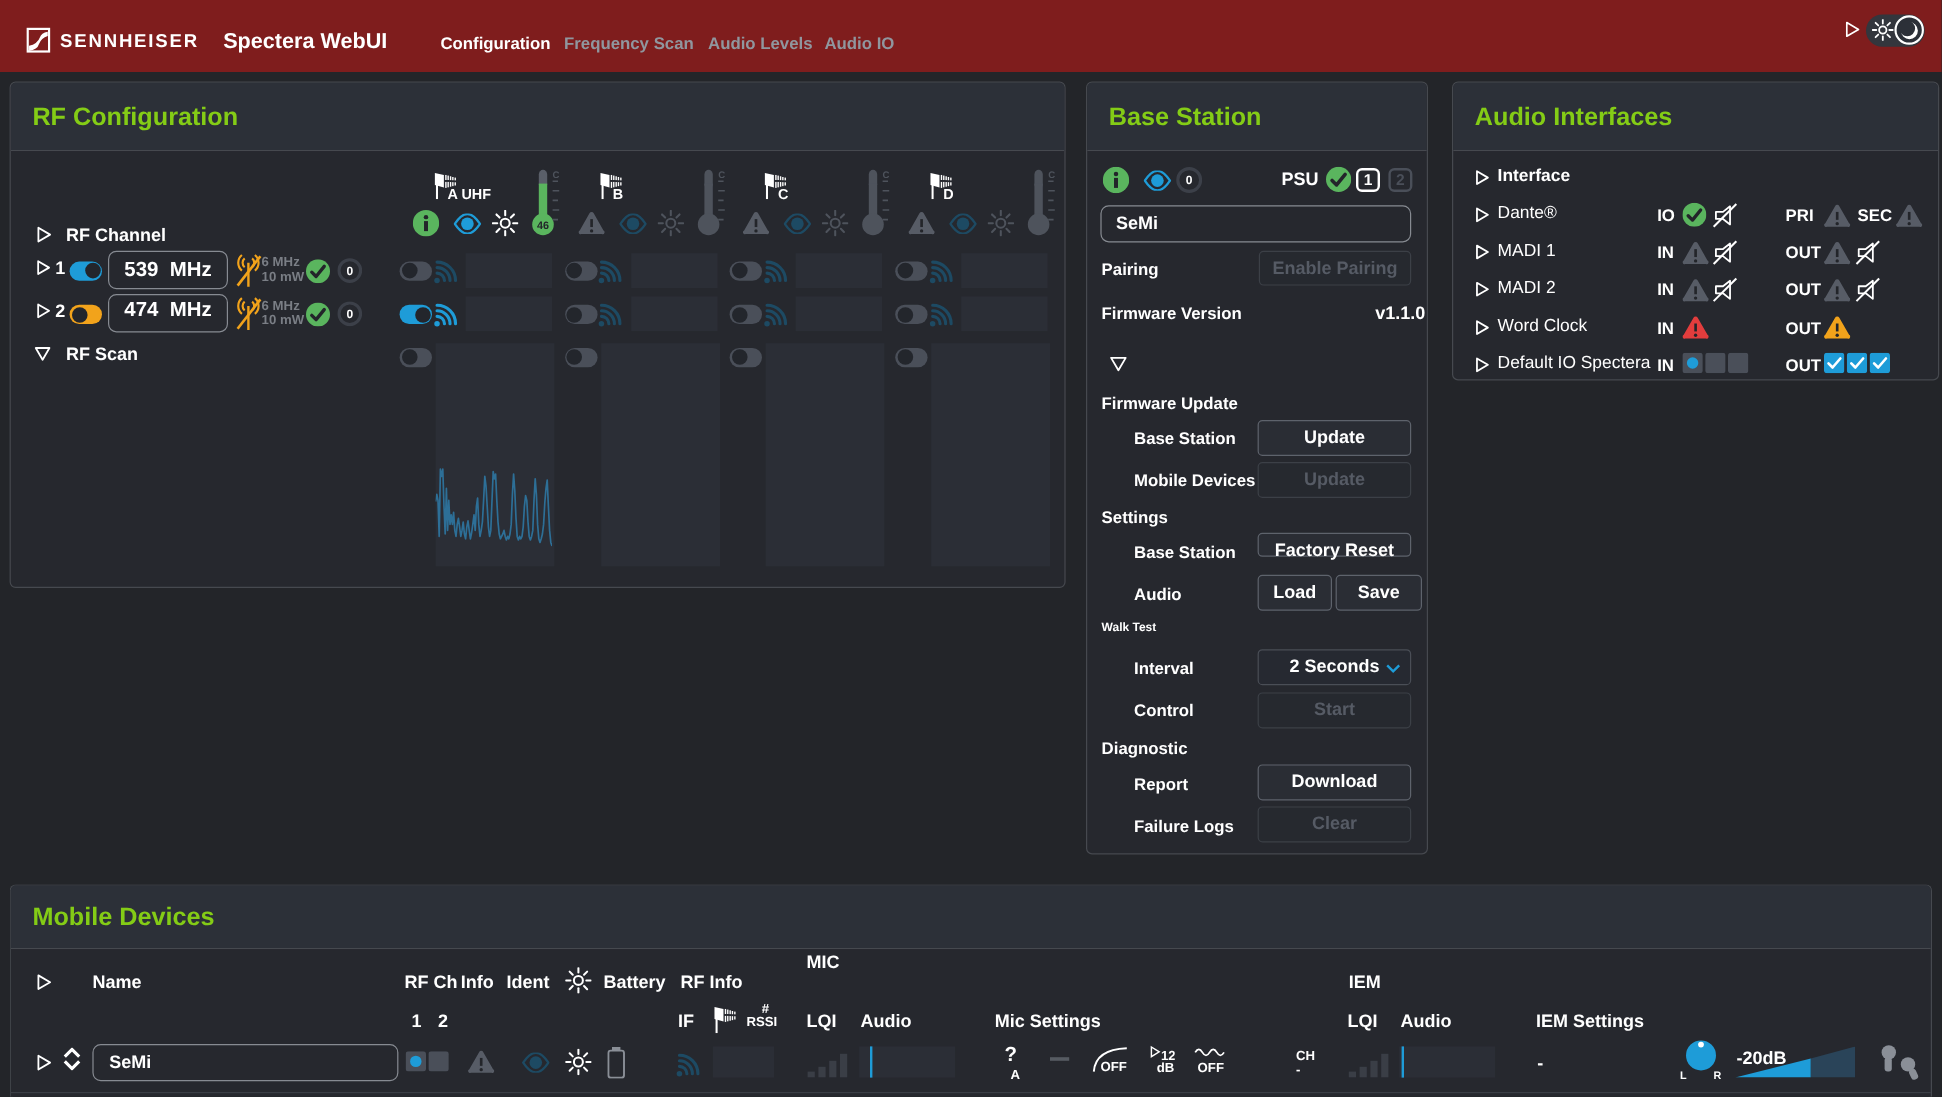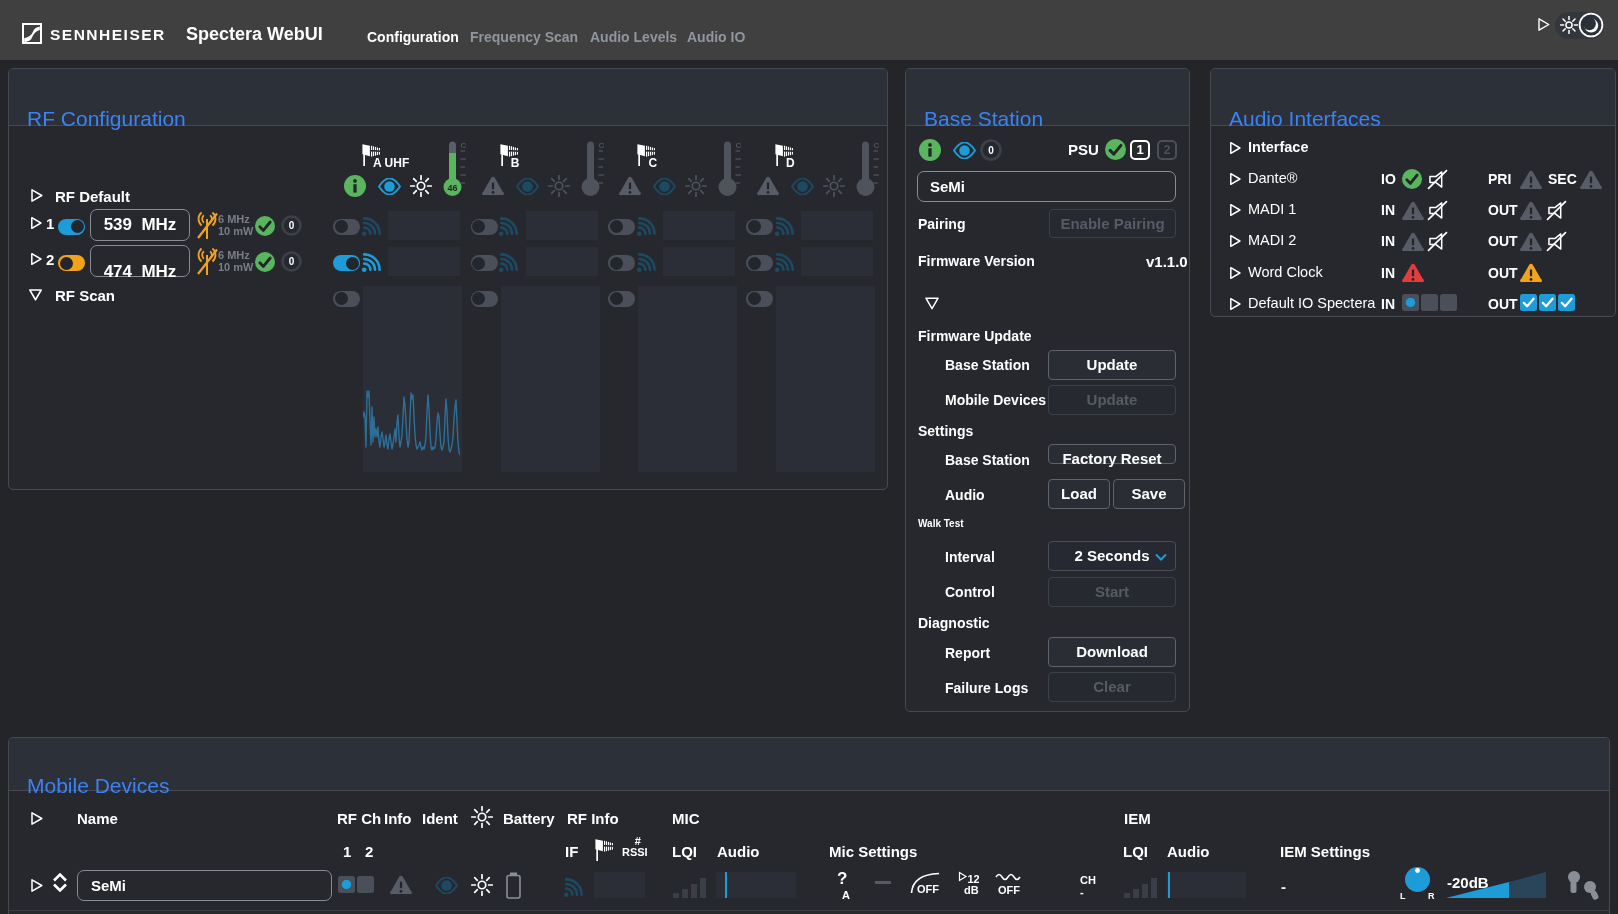--- a/index.html
+++ b/index.html
@@ -1,25 +1,25 @@
 <!DOCTYPE html>
 <html><head><meta charset="utf-8"><style>
 * { margin:0; padding:0; box-sizing:border-box; }
 html,body { width:1618px; height:914px; background:#232529; font-family:"Liberation Sans",sans-serif; color:#fff; overflow:hidden; }
 .panel { position:absolute; background:#26282e; border:1px solid #46494f; border-radius:5px; }
 .phead { position:absolute; left:0; right:0; top:0; background:#2c3038; border-bottom:1px solid #46494f; border-radius:4px 4px 0 0; }
-.ptitle { position:absolute; left:18px; font-size:21px; font-weight:normal; color:#3b82f6;margin-top:21px; }
+.ptitle { position:absolute; left:18px; font-size:21px; font-weight:bold; color:#84cc16; }
 .lbl { position:absolute; font-size:15px; font-weight:bold; color:#fff; white-space:nowrap; }
 .btn { position:absolute; background:#2a2d34; border:1px solid #5e636c; border-radius:4px; color:#fff; font-size:15px; font-weight:bold; text-align:center; }
 .btn.dis { color:#565b65; border-color:#3c4047; background:#26292f; }
 .gbox { position:absolute; background:#2b2e36; }
 .ibox { position:absolute; border:1px solid #878b92; border-radius:7px; background:transparent; }
 svg { display:block; }
 </style></head><body>
-<div style="position:absolute;left:0;top:0;width:1618px;height:60px;background:#404040;">
+<div style="position:absolute;left:0;top:0;width:1618px;height:60px;background:#7f1d1d;">
     <div style="position:absolute;left:22px;top:23px;">
       <svg style="" width="20" height="21" viewBox="0 0 20 21">
         <rect x="1" y="1" width="18" height="19" fill="none" stroke="#fff" stroke-width="2"></rect>
         <path d="M2.2 19.5 L2.2 15.2 Q9.2 13.6 11.2 8.2 Q12.4 4.4 17.8 3.4 L17.8 7.0 Q12.4 8.6 10.4 13.8 Q9.2 18.2 2.2 19.5 Z" fill="#fff"></path>
       </svg>
     </div>
     <div style="position:absolute;left:50px;top:26px;"><span style="font-size:15.5px;font-weight:bold;letter-spacing:1.5px;">SENNHEISER</span></div>
     <div style="position:absolute;left:186px;top:24px;"><span style="font-size:18px;font-weight:bold;">Spectera WebUI</span></div>
     <div style="position:absolute;left:367px;top:28px;"><span style="font-size:14px;font-weight:bold;color:#fff;">Configuration</span></div>
     <div style="position:absolute;left:470px;top:28px;"><span style="font-size:14px;font-weight:bold;color:#90969e;">Frequency Scan</span></div>
@@ -278,21 +278,21 @@
         <line x1="17.5" y1="35" x2="23" y2="35" stroke="#4e535c" stroke-width="1.3"></line>
         <line x1="17.5" y1="43" x2="22" y2="43" stroke="#4e535c" stroke-width="1.3"></line>
         <text x="17.5" y="8" font-family="Liberation Sans" font-size="8" font-weight="bold" fill="#4e535c">C</text>
       </svg>
     </div>
     <div style="position:absolute;left:20px;top:119px;">
       <svg style="" width="15" height="15" viewBox="0 0 15 15">
         <path d="M3.0 1.7999999999999998 L12.75 7.5 L3.0 13.2 Z" fill="none" stroke="#fff" stroke-width="1.5" stroke-linejoin="round"></path>
       </svg>
     </div>
-    <div class="lbl" style="left:46px;top:119px;">RF Default</div>
+    <div class="lbl" style="left:46px;top:119px;">RF Channel</div>
     <div style="position:absolute;left:20px;top:147.0px;">
       <svg style="" width="14" height="14" viewBox="0 0 14 14">
         <path d="M2.8000000000000003 1.68 L11.9 7.0 L2.8000000000000003 12.32 Z" fill="none" stroke="#fff" stroke-width="1.5" stroke-linejoin="round"></path>
       </svg>
     </div>
     <div class="lbl" style="left:37px;top:146.0px;">1</div>
     <div style="position:absolute;left:49px;top:148.0px;"><div style="position:relative;width:27px;height:16px;border-radius:8.0px;background:#1e9cd8;display:inline-block;vertical-align:middle;"><div style="position:absolute;left:12.5px;top:1.5px;width:13px;height:13px;border-radius:50%;background:#23262c;"></div></div></div>
     <div class="ibox" style="left:81px;top:140.0px;width:100px;height:32px;">
       <div style="text-align:center;margin-top:5px;font-size:17px;font-weight:bold;">539&nbsp; MHz</div>
     </div>
@@ -362,21 +362,21 @@
     </div>
     <div class="gbox" style="left:792.1px;top:142.0px;width:72px;height:29px;"></div>
     <div style="position:absolute;left:20px;top:183.4px;">
       <svg style="" width="14" height="14" viewBox="0 0 14 14">
         <path d="M2.8000000000000003 1.68 L11.9 7.0 L2.8000000000000003 12.32 Z" fill="none" stroke="#fff" stroke-width="1.5" stroke-linejoin="round"></path>
       </svg>
     </div>
     <div class="lbl" style="left:37px;top:182.4px;">2</div>
     <div style="position:absolute;left:49px;top:184.4px;"><div style="position:relative;width:27px;height:16px;border-radius:8.0px;background:#f2a31b;display:inline-block;vertical-align:middle;"><div style="position:absolute;left:1.5px;top:1.5px;width:13px;height:13px;border-radius:50%;background:#23262c;"></div></div></div>
     <div class="ibox" style="left:81px;top:176.4px;width:100px;height:32px;">
-      <div style="text-align:center;margin-top:16px;font-size:17px;font-weight:bold;">474&nbsp; MHz</div>
+      <div style="text-align:center;margin-top:2px;font-size:17px;font-weight:bold;">474&nbsp; MHz</div>
     </div>
     <div style="position:absolute;left:187px;top:178.4px;">
       <svg style="" width="23" height="30" viewBox="0 0 23 30">
         <line x1="11" y1="8" x2="11" y2="28" stroke="#f2a31b" stroke-width="2"></line>
         <path d="M7.9 4.3 A4.8 4.8 0 0 0 7.9 11.7" fill="none" stroke="#f2a31b" stroke-width="1.8"></path>
         <path d="M14.1 4.3 A4.8 4.8 0 0 1 14.1 11.7" fill="none" stroke="#f2a31b" stroke-width="1.8"></path>
         <path d="M5.6 1.5 A8.4 8.4 0 0 0 5.6 14.5" fill="none" stroke="#f2a31b" stroke-width="1.8"></path>
         <path d="M16.4 1.5 A8.4 8.4 0 0 1 16.4 14.5" fill="none" stroke="#f2a31b" stroke-width="1.8"></path>
         <line x1="2" y1="27" x2="21" y2="2.5" stroke="#f2a31b" stroke-width="2.2"></line>
       </svg>
@@ -707,21 +707,21 @@
       <svg style="" width="15" height="15" viewBox="0 0 15 15">
         <path d="M3.0 1.7999999999999998 L12.75 7.5 L3.0 13.2 Z" fill="none" stroke="#fff" stroke-width="1.5" stroke-linejoin="round"></path>
       </svg>
     </div>
     <div class="lbl" style="left:68px;top:72px;">Name</div>
     <div class="lbl" style="left:328px;top:72px;">RF Ch</div>
     <div class="lbl" style="left:375px;top:72px;">Info</div>
     <div class="lbl" style="left:413px;top:72px;">Ident</div>
     <div class="lbl" style="left:494px;top:72px;">Battery</div>
     <div class="lbl" style="left:558px;top:72px;">RF Info</div>
-    <div class="lbl" style="left:663px;top:72px;">MIC</div>
+    <div class="lbl" style="left:663px;top:56px;">MIC</div>
     <div class="lbl" style="left:1115px;top:72px;">IEM</div>
     <div style="position:absolute;left:462px;top:68px;">
       <svg style="" width="22" height="22" viewBox="0 0 22 22">
         <circle cx="11.0" cy="11.0" r="3.74" fill="none" stroke="#fff" stroke-width="1.7"></circle>
         <line x1="17.6" y1="11.0" x2="21.3" y2="11.0" stroke="#fff" stroke-width="1.7" stroke-linecap="round"></line>
         <line x1="15.7" y1="15.7" x2="18.3" y2="18.3" stroke="#fff" stroke-width="1.7" stroke-linecap="round"></line>
         <line x1="11.0" y1="17.6" x2="11.0" y2="21.3" stroke="#fff" stroke-width="1.7" stroke-linecap="round"></line>
         <line x1="6.3" y1="15.7" x2="3.7" y2="18.3" stroke="#fff" stroke-width="1.7" stroke-linecap="round"></line>
         <line x1="4.4" y1="11.0" x2="0.7" y2="11.0" stroke="#fff" stroke-width="1.7" stroke-linecap="round"></line>
         <line x1="6.3" y1="6.3" x2="3.7" y2="3.7" stroke="#fff" stroke-width="1.7" stroke-linecap="round"></line>

